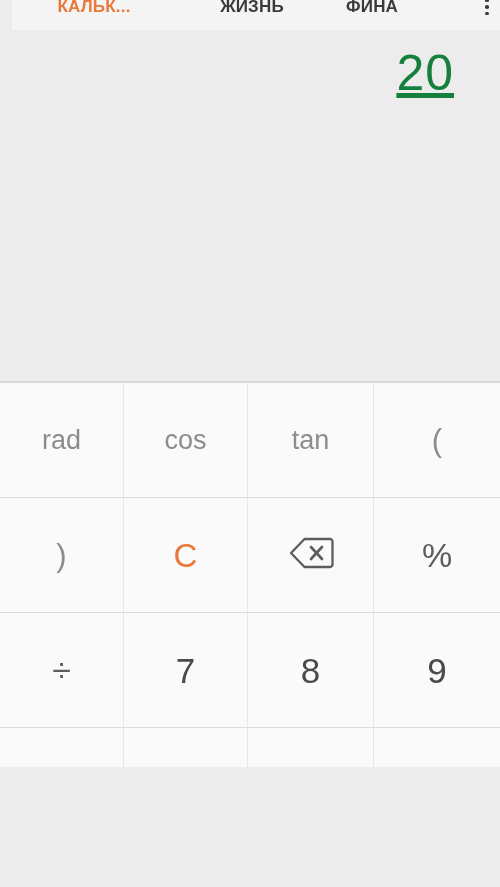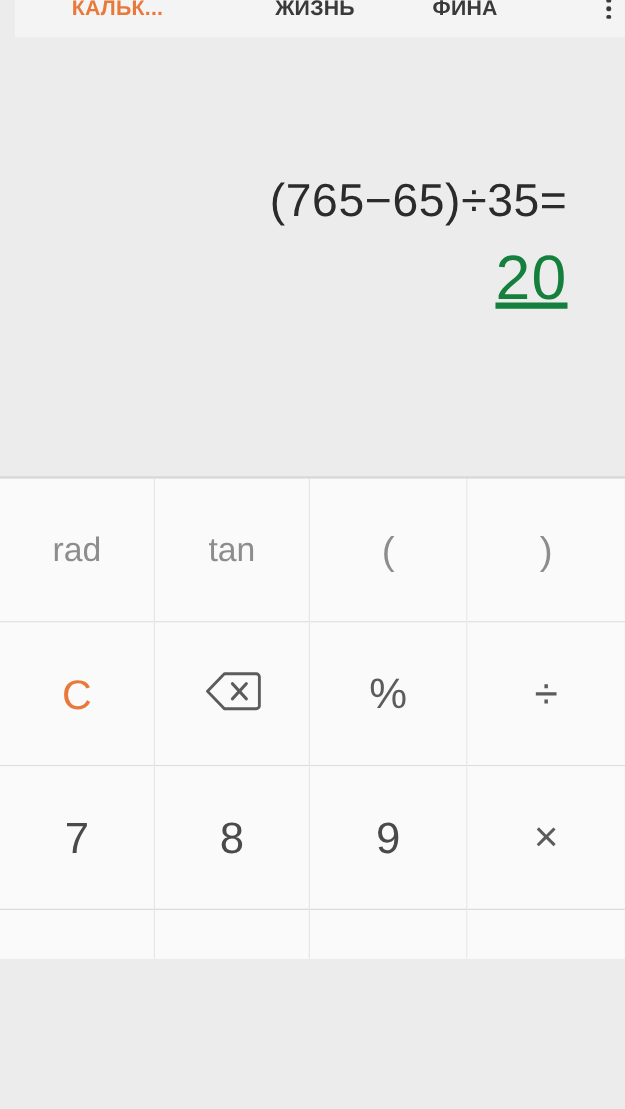--- a/index.html
+++ b/index.html
@@ -182,28 +182,30 @@
       <div class="tab tab-2">Фина</div>
       <div class="overflow-btn">
         <i></i>
         <i></i>
         <i></i>
       </div>
     </div>
   </div>
 
   <div class="display">
-    <div class="expression">(765−65)÷35=</div>
     <div class="result">20</div>
   </div>
   <div class="display-edge"></div>
 
   <div class="keypad" id="keypad">
       <div class="key func">
         <span class="key-label">rad</span>
+      </div>
+      <div class="key func">
+        <span class="key-label">cos</span>
       </div>
       <div class="key func">
         <span class="key-label">tan</span>
       </div>
       <div class="key paren">
         <span class="key-label">(</span>
       </div>
       <div class="key paren">
         <span class="key-label">)</span>
       </div>

